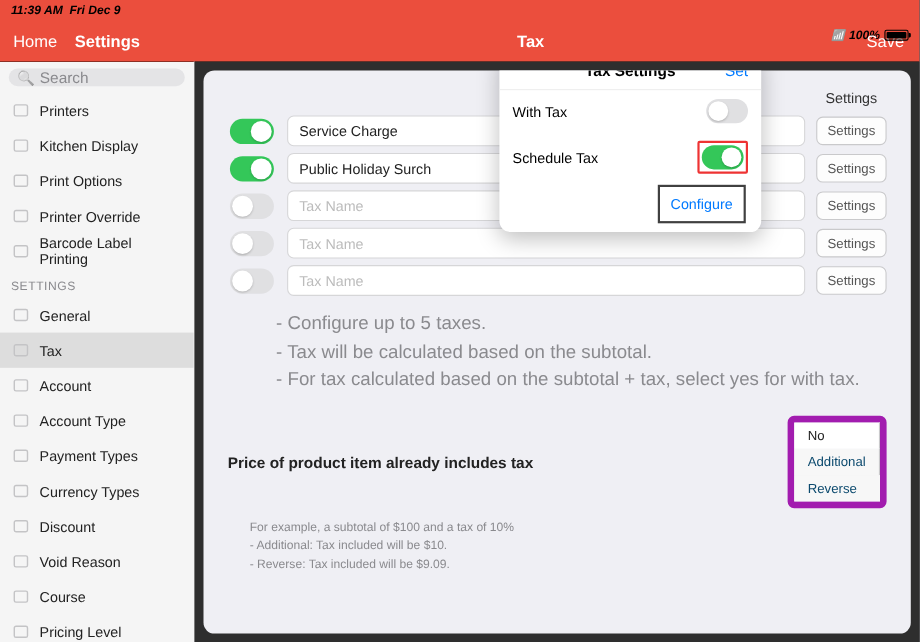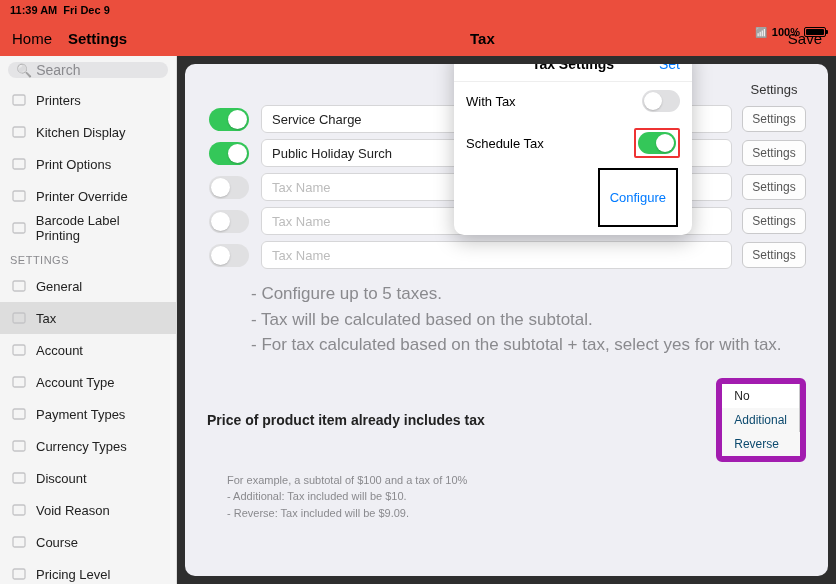--- a/index.html
+++ b/index.html
@@ -1,23 +1,23 @@
 <!DOCTYPE html>
 <html><head>
 <meta charset="utf-8">
 <style>
 * { box-sizing: border-box; margin: 0; padding: 0; font-family: -apple-system, "Helvetica Neue", Arial, sans-serif; }
 body { width: 836px; height: 584px; overflow: hidden; background: #000; }
-.statusbar { height: 20px; background: #eb4e3d; color: #000; display: flex; align-items: center; padding: 0 10px; font-size: 11px; font-weight: 600; }
+.statusbar { height: 20px; background: #eb4e3d; color: #000; display: flex; align-items: center; padding: 0 10px; font-size: 11px; font-weight: 600; font-style: italic; }
 .statusbar .sb-left { display: flex; gap: 6px; }
 .statusbar .sb-right { margin-left: auto; display: flex; align-items: center; gap: 4px; margin-top: 44px; }
 .battery { width: 22px; height: 10px; border: 1px solid #000; border-radius: 2px; position: relative; }
 .battery::after { content: ""; position: absolute; right: -3px; top: 2px; width: 2px; height: 4px; background: #000; border-radius: 0 1px 1px 0; }
 .battery-fill { position: absolute; left: 1px; top: 1px; bottom: 1px; right: 1px; background: #000; border-radius: 1px; }
-.navbar { height: 36px; background: #eb4e3d; display: flex; align-items: center; color: #000000; font-size: 15px; justify-content: center; }
+.navbar { height: 36px; background: #eb4e3d; display: flex; align-items: center; color: #ffffff; font-size: 15px; justify-content: center; }
 .navbar .nb-left { width: 177px; display: flex; gap: 16px; padding-left: 12px; }
 .navbar .nb-left span:first-child { font-weight: 400; }
 .navbar .nb-left span:last-child { font-weight: 600; }
 .navbar .nb-center { flex: 1; text-align: center; font-weight: 600; }
 .navbar .nb-right { padding-right: 14px; font-weight: 400; }
 .app { display: flex; height: 528px; }
 .sidebar { width: 177px; background: #f5f5f5; border-right: 1px solid #ddd; display: flex; flex-direction: column; overflow-y: auto; }
 .search { margin: 6px 8px; background: #e4e4e6; border-radius: 8px; height: 30px; display: flex; align-items: center; padding: 0 8px; color: #8a8a8e; font-size: 14px; gap: 4px; }
 .side-item { height: 32px; display: flex; align-items: center; gap: 8px; padding: 0 10px; font-size: 13px; color: #222; cursor: pointer; }
 .side-item.active { background: #ddd; }
@@ -49,21 +49,21 @@
 .notes2 { margin: 10px 0 0 20px; font-size: 11px; color: #8a8a8e; line-height: 1.5; }
 .popover { position: absolute; left: 269px; top: -18px; width: 238px; background: #fff; border-radius: 10px; box-shadow: 0 6px 20px rgba(0,0,0,0.25); padding: 0; }
 .pop-header { display: flex; align-items: center; justify-content: center; height: 36px; border-bottom: 1px solid #eee; position: relative; font-size: 14px; font-weight: 600; }
 .pop-set { position: absolute; right: 12px; color: #007aff; font-weight: 400; font-size: 14px; cursor: pointer; }
 .pop-row { display: flex; align-items: center; justify-content: space-between; padding: 8px 12px; font-size: 13px; }
 .pop-row .toggle { width: 38px; height: 22px; }
 .pop-row .toggle::after { width: 18px; height: 18px; }
 .pop-row .toggle.on::after { left: 18px; }
 .highlight-box { border: 2px solid #e33; border-radius: 2px; padding: 2px; }
 .configure-btn { text-align: right; padding: 2px 14px 8px 0; }
-.configure-inner { display: inline-block; border: 2px solid #000000; padding: 20px 10px; color: #007aff; font-size: 13px; cursor: pointer; }
+.configure-inner { display: inline-block; border: 2px solid #404040; padding: 8px 10px; color: #007aff; font-size: 13px; cursor: pointer; }
 .mag-icon::before { content: "\1F50D"; font-size: 13px; filter: grayscale(1); opacity: .5; }
 .wifi-icon::before { content: "\1F4F6"; font-size: 10px; filter: grayscale(1); }
 </style>
 </head>
 <body>
 
 <div class="statusbar">
   <div class="sb-left">
     <span>11:39 AM</span>
     <span>Fri Dec 9</span>

